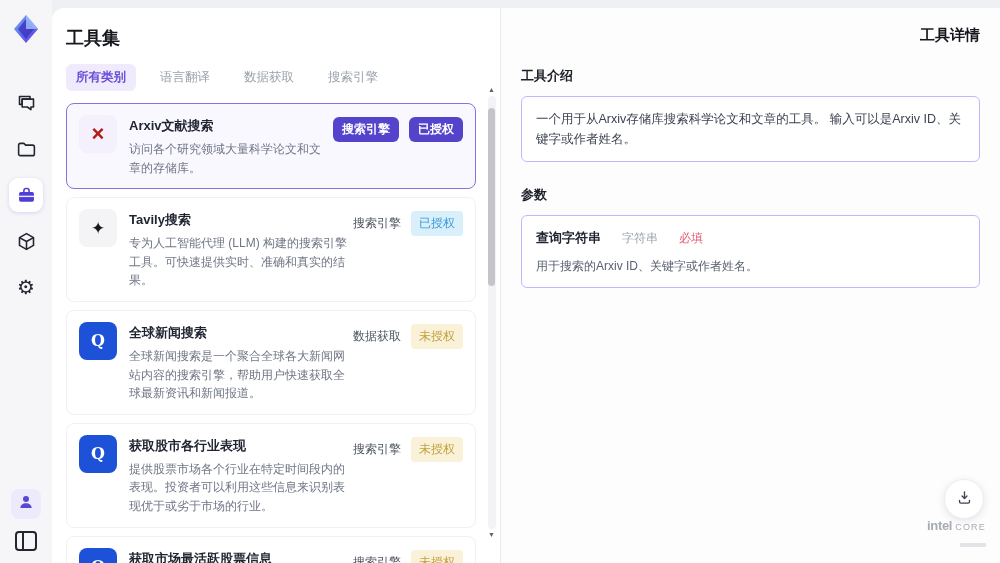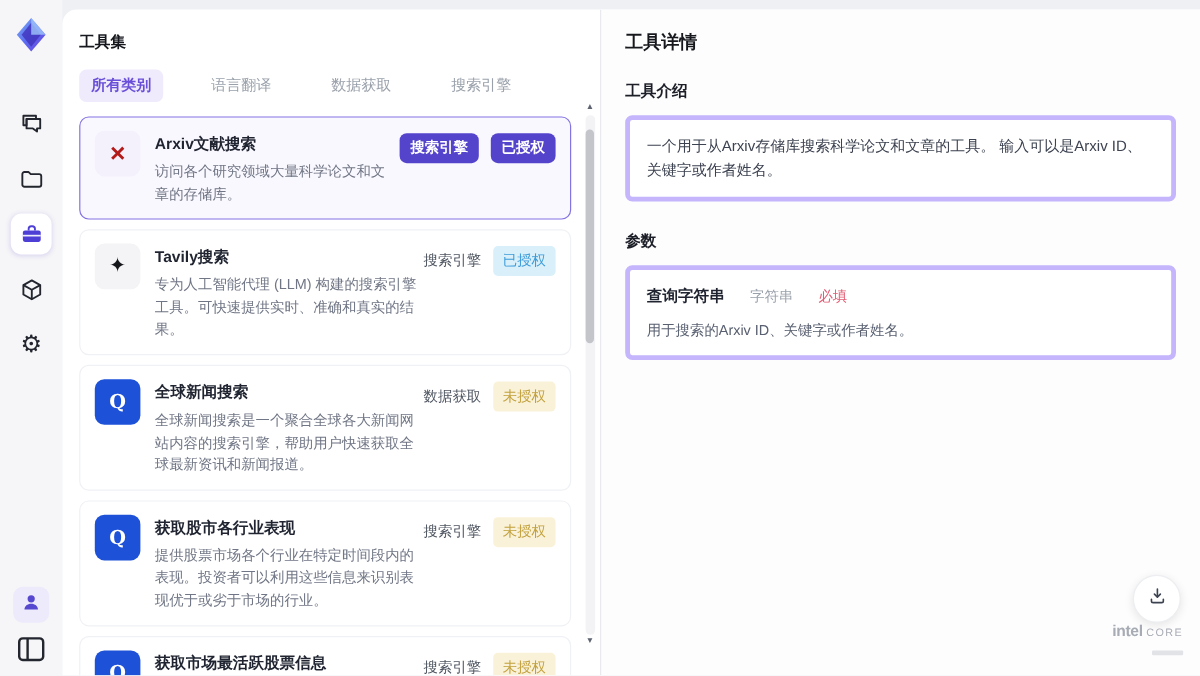--- a/index.html
+++ b/index.html
@@ -21,22 +21,22 @@
                 align-items:center; justify-content:center; margin-bottom:12px; cursor:pointer; }
   .toggle-box { width:22px; height:20px; border:2px solid #23262e; border-radius:4px; position:relative; cursor:pointer; }
   .toggle-box::after { content:""; position:absolute; left:5px; top:-1px; bottom:-1px; width:2px; background:#23262e; }
 
   
   .main { position:absolute; left:52px; top:8px; right:0; bottom:0; background:#ffffff;
           border-top-left-radius:12px; overflow:hidden; }
 
   
   .list-panel { position:absolute; left:0; top:0; width:448px; height:100%; padding:18px 24px 0 14px; overflow:hidden; }
-  .panel-title { font-size:13px; font-weight:700; color:#16181d; margin-bottom:14px; }
-  .tabs { display:flex; gap:30px; margin-bottom:12px; }
+  .panel-title { font-size:18px; font-weight:700; color:#16181d; margin-bottom:14px; }
+  .tabs { display:flex; gap:14px; margin-bottom:12px; }
   .tab { border:none; background:transparent; font-family:inherit; font-size:12.5px; color:#9aa1ab;
          padding:5px 10px; border-radius:6px; cursor:pointer; white-space:nowrap; }
   .tab.active { color:#6a4fd8; background:#efeafc; font-weight:700; }
 
   .cards { }
   .card { display:flex; align-items:flex-start; background:#fff; border:1px solid #f0f1f5;
           border-radius:8px; padding:11px 12px; margin-bottom:8px; cursor:pointer; }
   .card.selected { border:1.5px solid #8373e3; background:#faf8ff; }
   .tool-icon { width:38px; height:38px; border-radius:8px; flex:none; margin-right:12px;
                display:flex; align-items:center; justify-content:center; font-size:18px; }
@@ -58,23 +58,23 @@
   
   .scrollbar { position:absolute; right:3px; top:78px; bottom:24px; width:11px;
                display:flex; flex-direction:column; align-items:center; }
   .scroll-arrow { font-size:7px; color:#5d6370; line-height:8px; height:8px; cursor:pointer; }
   .scroll-track { flex:1; width:8px; background:#f3f3f5; border-radius:4px; position:relative; margin:2px 0; }
   .scroll-thumb { position:absolute; top:12px; left:0.5px; width:7px; height:178px; background:#c3c5cb; border-radius:4px; cursor:grab; }
 
   
   .detail-panel { position:absolute; left:448px; top:0; right:0; bottom:0; border-left:1px solid #e9eaf0;
                   background:#fdfdfe; padding:18px 20px; }
-  .detail-title { font-size:15px; font-weight:700; color:#16181d; margin-bottom:22px; }
+  .detail-title { font-size:15px; font-weight:700; color:#16181d; margin-bottom:22px;text-align:right; }
   .section-heading { font-size:13px; font-weight:700; color:#1c1f27; margin-bottom:11px; }
-  .info-box { background:#ffffff; border:4px solid #c4b5fd; border-radius:6px; padding:12px 14px;
+  .info-box { background:#ffffff; border:1px solid #c4b5fd; border-radius:6px; padding:12px 14px;
               font-size:12.5px; color:#3c4250; line-height:1.6; margin-bottom:24px; }
   .param-row { display:flex; align-items:baseline; gap:21px; margin-bottom:8px; }
   .param-name { font-size:13px; font-weight:700; color:#1f2430; }
   .param-type { font-size:12px; color:#9aa1ab;font-family:Liberation Mono, monospace; }
   .param-required { font-size:12px; color:#e25c74;text-align:right; }
   .param-desc { font-size:12px; color:#596070; line-height:1.5; }
 
   
   .fab { position:absolute; right:16px; bottom:44px; width:40px; height:40px; border-radius:50%;
          background:#ffffff; border:1px solid #eceef1; box-shadow:0 2px 8px rgba(0,0,0,.10);

